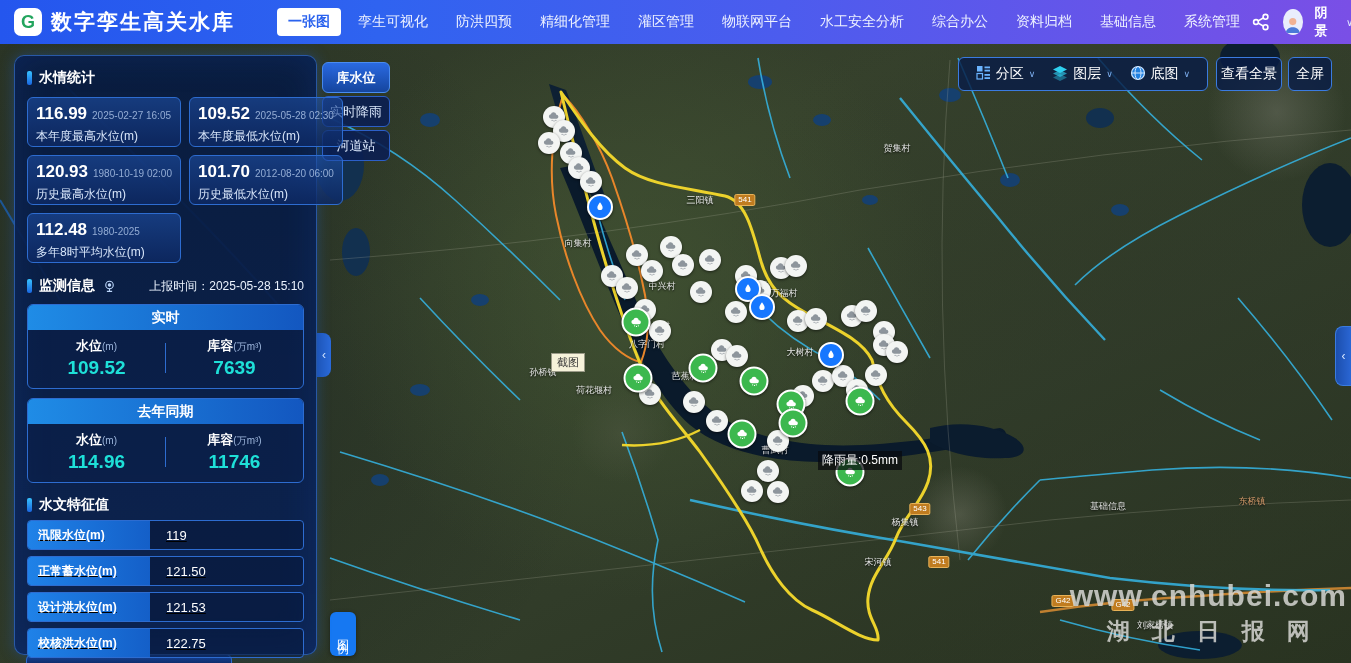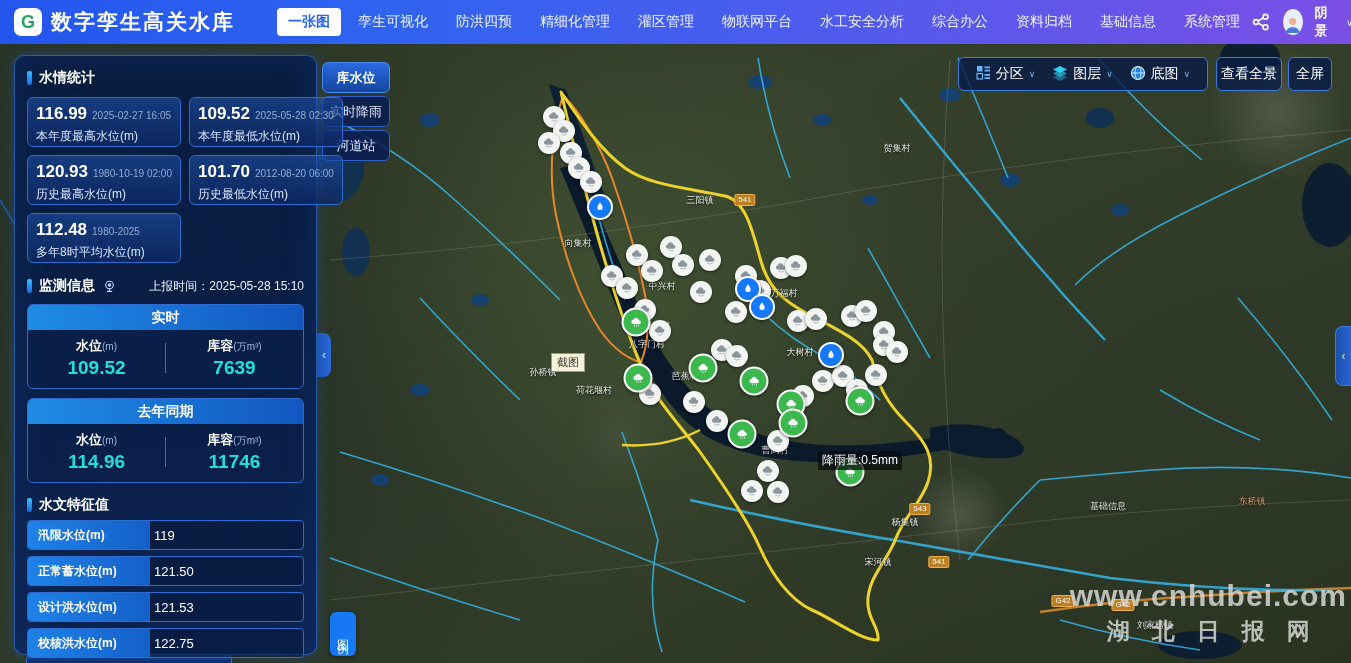--- a/index.html
+++ b/index.html
@@ -61,23 +61,23 @@
   .report{margin-left:auto;color:#eaf2fd;font-size:12px;white-space:nowrap;}
   .mon-card{margin-top:9px;border:1px solid #2d6cd0;border-radius:6px;overflow:hidden;background:rgba(10,30,72,.5);}
   .mon-head{height:25px;background:linear-gradient(90deg,#1f8ce6,#1357c0);color:#fff;font-size:14px;font-weight:bold;display:flex;align-items:center;justify-content:center;}
   .mon-body{display:flex;align-items:center;padding:7px 0 9px;}
   .mon-cell{flex:1;text-align:center;}
   .mon-name{color:#fff;font-size:13px;font-weight:bold;}
   .mon-unit{color:#9db6dc;font-size:10px;font-weight:normal;}
   .mon-val{color:#1ee0d8;font-size:19px;font-weight:bold;margin-top:2px;}
   .mon-div{width:1px;height:30px;background:#2d6cd0;}
   .hydro-head{margin-top:13px;}
-  .h-row{display:flex;border:1px solid #2d6cd0;border-radius:4px;overflow:hidden;margin-top:6px;height:28px;background:rgba(8,24,58,.55);}
+  .h-row{display:flex;border:1px solid #2d6cd0;border-radius:4px;overflow:hidden;margin-top:6px;height:28px;background:rgba(8,24,58,.55);text-decoration:underline;}
   .h-key{width:112px;background:linear-gradient(90deg,#1f82e8,#145fc8);color:#fff;font-size:12px;font-weight:bold;display:flex;align-items:center;padding-left:10px;}
-  .h-val{flex:1;color:#fff;font-size:13px;display:flex;align-items:center;padding-left:4px;}
+  .h-val{flex:1;color:#fff;font-size:13px;display:flex;align-items:center;padding-left:16px;}
   .panel-collapse{position:absolute;left:317px;top:333px;width:14px;height:44px;z-index:31;cursor:pointer;
     background:linear-gradient(90deg,#1d55b8,#2a6ada);border-radius:0 8px 8px 0;color:#cfe2ff;display:flex;align-items:center;justify-content:center;font-size:12px;}
   .bottom-stub{position:absolute;left:26px;top:654px;width:204px;height:9px;z-index:24;
     background:linear-gradient(180deg,#16408e,#0d2a66);border:1px solid #2d6cd0;border-bottom:none;border-radius:6px 6px 0 0;}
 
   
   .side-tabs{position:absolute;left:322px;top:62px;z-index:25;display:flex;flex-direction:column;gap:3px;}
   .side-tab{width:66px;height:29px;border-radius:6px;border:1px solid #2c5fc8;background:rgba(10,30,82,.88);color:#d9e6fa;font-size:13px;display:flex;align-items:center;justify-content:center;cursor:pointer;}
   .side-tab.active{background:linear-gradient(180deg,#2a6ae2,#15459e);border-color:#4a8cf0;color:#fff;font-weight:bold;}
   .ctrl-bar{position:absolute;left:958px;top:57px;width:250px;height:34px;z-index:25;display:flex;align-items:center;justify-content:space-evenly;

